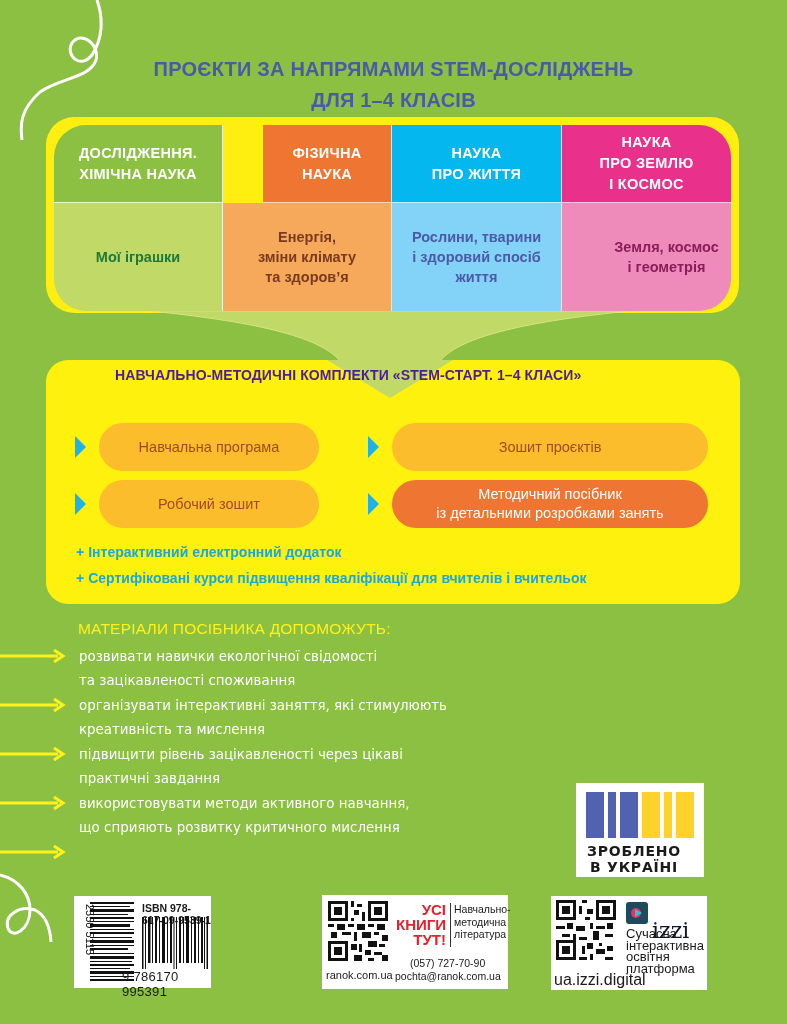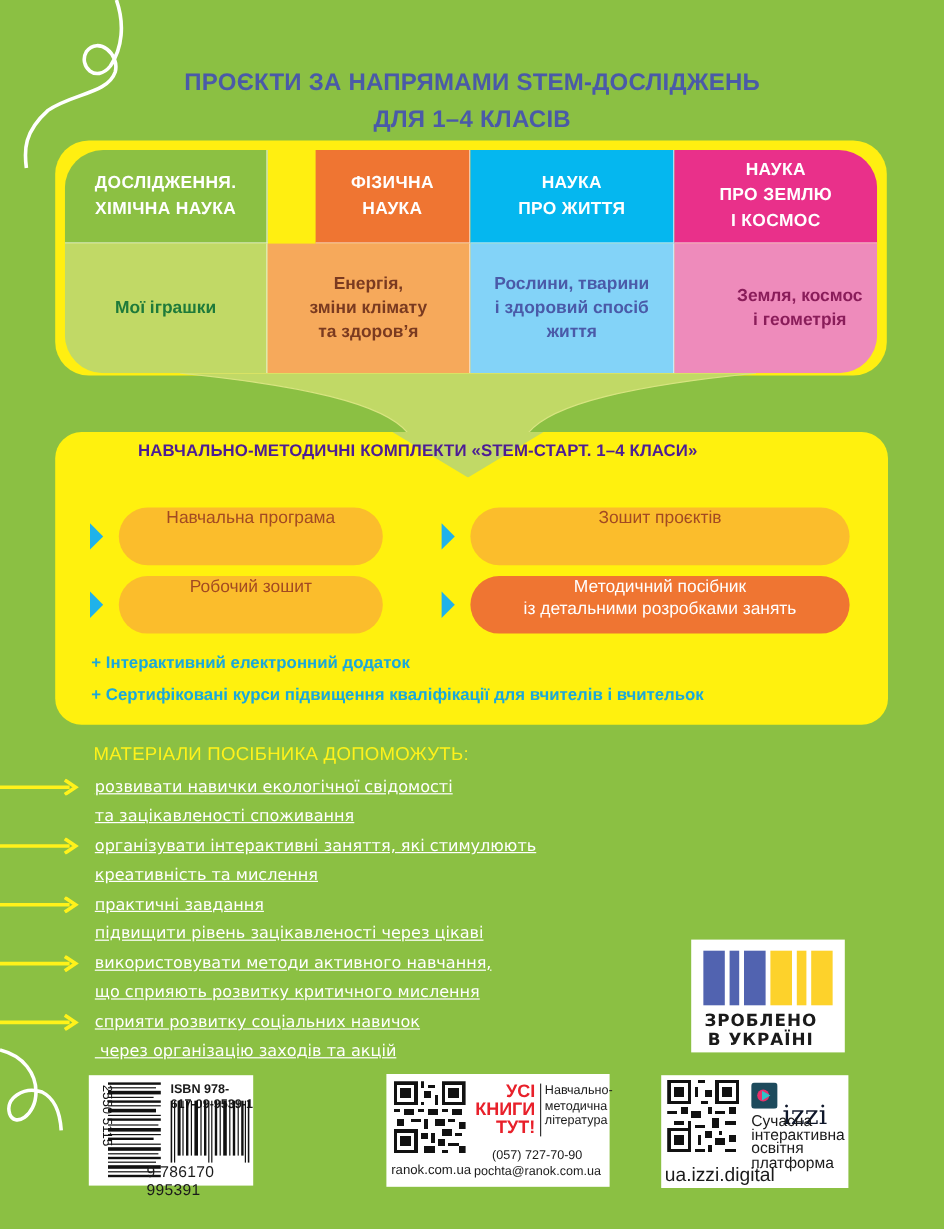--- a/index.html
+++ b/index.html
@@ -26,34 +26,34 @@
   .c-blue-h { background:#05b7ef; border-right:1px solid #c8ecfb; border-bottom:1px solid #c8ecfb; }
   .c-pink-h { background:#e9308a; border-bottom:1px solid #f6c8dd; }
   .c-green-b { background:#c1d966; color:#1e7a3a; border-right:1px solid #eef4d8; }
   .c-orange-b { background:#f6a95b; color:#7a3a20; border-right:1px solid #fbe0c8; }
   .c-blue-b { background:#83d3f8; color:#4a5aa8; border-right:1px solid #d8f0fc; }
   .c-pink-b { background:#ee8bbb; color:#8a1d5a;padding-left:40px; }
 
   .kit { left:46px; top:360px; width:694px; height:244px; background:#fff10e; border-radius:22px; }
   .kit-title { left:78px; top:367px; color:#4c1d95; font-family:"Liberation Sans", sans-serif; font-weight:bold; font-size:14px; letter-spacing:0.1px;margin-left:37px; }
 
-  .pill { display:flex; justify-content:center; text-align:center; border-radius:24px;
+  .pill { display:flex; align-items:center; justify-content:center; text-align:center; border-radius:24px;
           font-family:"Liberation Sans", sans-serif; font-size:14.5px; line-height:19px; }
   .pill.y { background:#fbbd2c; color:#a24a22; }
   .pill.o { background:#ef7532; color:#ffffff; }
   .tri { width:0; height:0; border-top:11px solid transparent; border-bottom:11px solid transparent; border-left:11px solid #1fb2ea; }
 
   .plus-line { left:76px; color:#1aa8db; font-family:"Liberation Sans", sans-serif; font-weight:bold; font-size:14px; }
   .plus-line .plus { color:#1aa8db; margin-right:4px; }
 
   .mat-title { left:78px; top:620px; color:#fff21a; font-family:"Liberation Sans", sans-serif; font-size:15.5px; letter-spacing:0.2px; }
   .bullet { left:0; width:560px; }
   .bullet .arrow { position:absolute; left:0; top:4px; width:66px; height:14px; }
   .bullet .txt { position:absolute; left:79px; top:0; color:#ffffff; font-family:"DejaVu Sans", sans-serif;
-                 font-size:13.4px; line-height:24px; white-space:pre;text-decoration:underline; }
+                 font-size:13.4px; line-height:24px; white-space:pre; }
 
   .uaflag { left:576px; top:783px; width:128px; height:94px; background:#ffffff; }
   .uaflag .bars { position:absolute; left:10px; top:9px; width:108px; height:46px; }
   .uaflag .lbl { position:absolute; left:0; width:116px; text-align:center; color:#1a1a1a; font-family:"DejaVu Sans", sans-serif;
                  font-weight:bold; font-size:14px; letter-spacing:0.8px; line-height:16px; }
 
   .box { background:#ffffff; }
   .isbn-box { left:74px; top:896px; width:137px; height:92px; }
   .ranok-box { left:322px; top:895px; width:186px; height:94px; }
   .izzi-box { left:551px; top:896px; width:156px; height:94px; }
@@ -175,35 +175,34 @@
       <path d="M0 7 L58 7" stroke="#fff21a" stroke-width="3"></path>
       <path d="M54 1 L63 7 L54 13" fill="none" stroke="#fff21a" stroke-width="3"></path>
     </svg>
   <div class="txt"><div>організувати інтерактивні заняття, які стимулюють</div><div>креативність та мислення</div></div>
 </div>
 <div class="abs bullet" style="top:743px;height:50px;">
   <svg class="arrow" viewBox="0 0 66 14">
       <path d="M0 7 L58 7" stroke="#fff21a" stroke-width="3"></path>
       <path d="M54 1 L63 7 L54 13" fill="none" stroke="#fff21a" stroke-width="3"></path>
     </svg>
-  <div class="txt"><div>практичні завдання</div><div>підвищити рівень зацікавленості через цікаві</div></div>
+  <div class="txt"><div>підвищити рівень зацікавленості через цікаві</div><div>практичні завдання</div></div>
 </div>
 <div class="abs bullet" style="top:792px;height:50px;">
   <svg class="arrow" viewBox="0 0 66 14">
       <path d="M0 7 L58 7" stroke="#fff21a" stroke-width="3"></path>
       <path d="M54 1 L63 7 L54 13" fill="none" stroke="#fff21a" stroke-width="3"></path>
     </svg>
   <div class="txt"><div>використовувати методи активного навчання,</div><div>що сприяють розвитку критичного мислення</div></div>
 </div>
 <div class="abs bullet" style="top:841px;height:50px;">
   <svg class="arrow" viewBox="0 0 66 14">
       <path d="M0 7 L58 7" stroke="#fff21a" stroke-width="3"></path>
       <path d="M54 1 L63 7 L54 13" fill="none" stroke="#fff21a" stroke-width="3"></path>
     </svg>
-  <div class="txt"><div>сприяти розвитку соціальних навичок</div><div> через організацію заходів та акцій</div></div>
 </div>
 
 <div class="abs uaflag">
   <svg class="bars" viewBox="0 0 108 46">
     <rect x="0" y="0" width="18" height="46" fill="#5163b0"></rect>
     <rect x="22" y="0" width="8" height="46" fill="#5163b0"></rect>
     <rect x="34" y="0" width="18" height="46" fill="#5163b0"></rect>
     <rect x="56" y="0" width="18" height="46" fill="#fdd22b"></rect>
     <rect x="78" y="0" width="8" height="46" fill="#fdd22b"></rect>
     <rect x="90" y="0" width="18" height="46" fill="#fdd22b"></rect>

